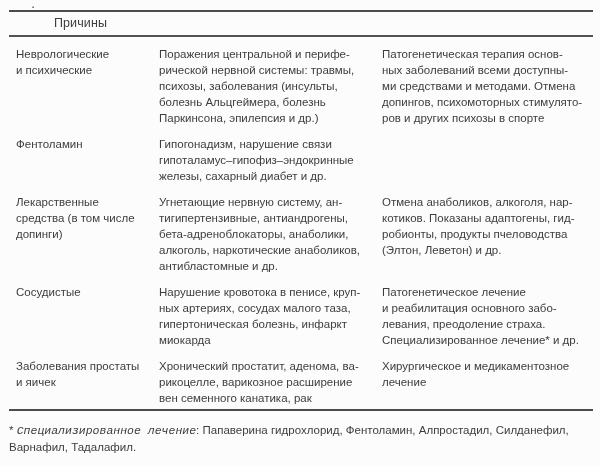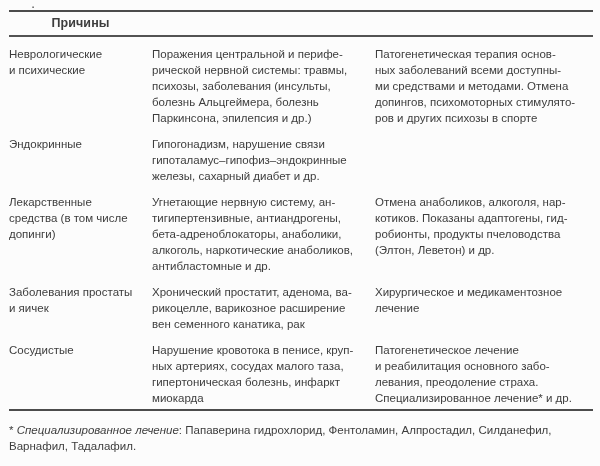--- a/index.html
+++ b/index.html
@@ -23,43 +23,43 @@
   .rule { background: #4c4c4c; }
   .rule-top { height: 2px; }
   .rule-mid { height: 1.5px; background: #535353; }
   .rule-bottom { height: 2px; }
   .hrow {
     display: flex;
     align-items: center;
     padding: 4px 0 5px 0;
   }
   .hcell {
-    font-weight: bold;
+    font-weight: normal;
     font-size: 12.5px;
     text-align: center;
     letter-spacing: 0.1px;
   }
   .c1 { width: 143px; flex: 0 0 143px; }
   .c2 { width: 223px; flex: 0 0 223px; }
   .c3 { width: 216px; flex: 0 0 216px; }
   .tbody { padding-top: 9px; }
-  .trow { display: flex; margin-bottom: 10px; }
+  .trow { display: flex; margin-bottom: 10px; margin-left: 7px; }
   .trow:last-child { margin-bottom: 3px; }
   .cell {
     font-size: 11.5px;
     line-height: 16px;
     white-space: pre-line;
   }
   .footnote {
     margin: 11px 7px 0 9px;
     font-size: 11.5px;
     line-height: 16px;
     white-space: pre-line;
   }
-  .footnote .it { font-style: italic; }
+  .footnote .it { font-style: italic; font-family: Liberation Mono, monospace; }
 </style>
 </head>
 <body>
 
 <div class="page">
 
   <div class="stray-mark">.</div>
 
   <div class="table">
 
@@ -82,21 +82,21 @@
 болезнь Альцгеймера, болезнь
 Паркинсона, эпилепсия и др.)</div>
         <div class="c3 cell">Патогенетическая терапия основ-
 ных заболеваний всеми доступны-
 ми средствами и методами. Отмена
 допингов, психомоторных стимулято-
 ров и других психозы в спорте</div>
       </div>
 
       <div class="trow">
-        <div class="c1 cell">Эндокринные</div>
+        <div class="c1 cell">Фентоламин</div>
         <div class="c2 cell">Гипогонадизм, нарушение связи
 гипоталамус–гипофиз–эндокринные
 железы, сахарный диабет и др.</div>
       </div>
 
       <div class="trow">
         <div class="c1 cell">Лекарственные
 средства (в том числе
 допинги)</div>
         <div class="c2 cell">Угнетающие нервную систему, ан-
@@ -104,39 +104,39 @@
 бета-адреноблокаторы, анаболики,
 алкоголь, наркотические анаболиков,
 антибластомные и др.</div>
         <div class="c3 cell">Отмена анаболиков, алкоголя, нар-
 котиков. Показаны адаптогены, гид-
 робионты, продукты пчеловодства
 (Элтон, Леветон) и др.</div>
       </div>
 
       <div class="trow">
-        <div class="c1 cell">Заболевания простаты
-и яичек</div>
-        <div class="c2 cell">Хронический простатит, аденома, ва-
-рикоцелле, варикозное расширение
-вен семенного канатика, рак</div>
-        <div class="c3 cell">Хирургическое и медикаментозное
-лечение</div>
-      </div>
-
-      <div class="trow">
         <div class="c1 cell">Сосудистые</div>
         <div class="c2 cell">Нарушение кровотока в пенисе, круп-
 ных артериях, сосудах малого таза,
 гипертоническая болезнь, инфаркт
 миокарда</div>
         <div class="c3 cell">Патогенетическое лечение
 и реабилитация основного забо-
 левания, преодоление страха.
 Специализированное лечение* и др.</div>
+      </div>
+
+      <div class="trow">
+        <div class="c1 cell">Заболевания простаты
+и яичек</div>
+        <div class="c2 cell">Хронический простатит, аденома, ва-
+рикоцелле, варикозное расширение
+вен семенного канатика, рак</div>
+        <div class="c3 cell">Хирургическое и медикаментозное
+лечение</div>
       </div>
 
     </div>
 
     <div class="rule rule-bottom"></div>
 
   </div>
 
   <div class="footnote"><span>* </span><span class="it">Специализированное лечение</span><span>: Папаверина гидрохлорид, Фентоламин, Алпростадил, Силданефил,
 Варнафил, Тадалафил.</span></div>

